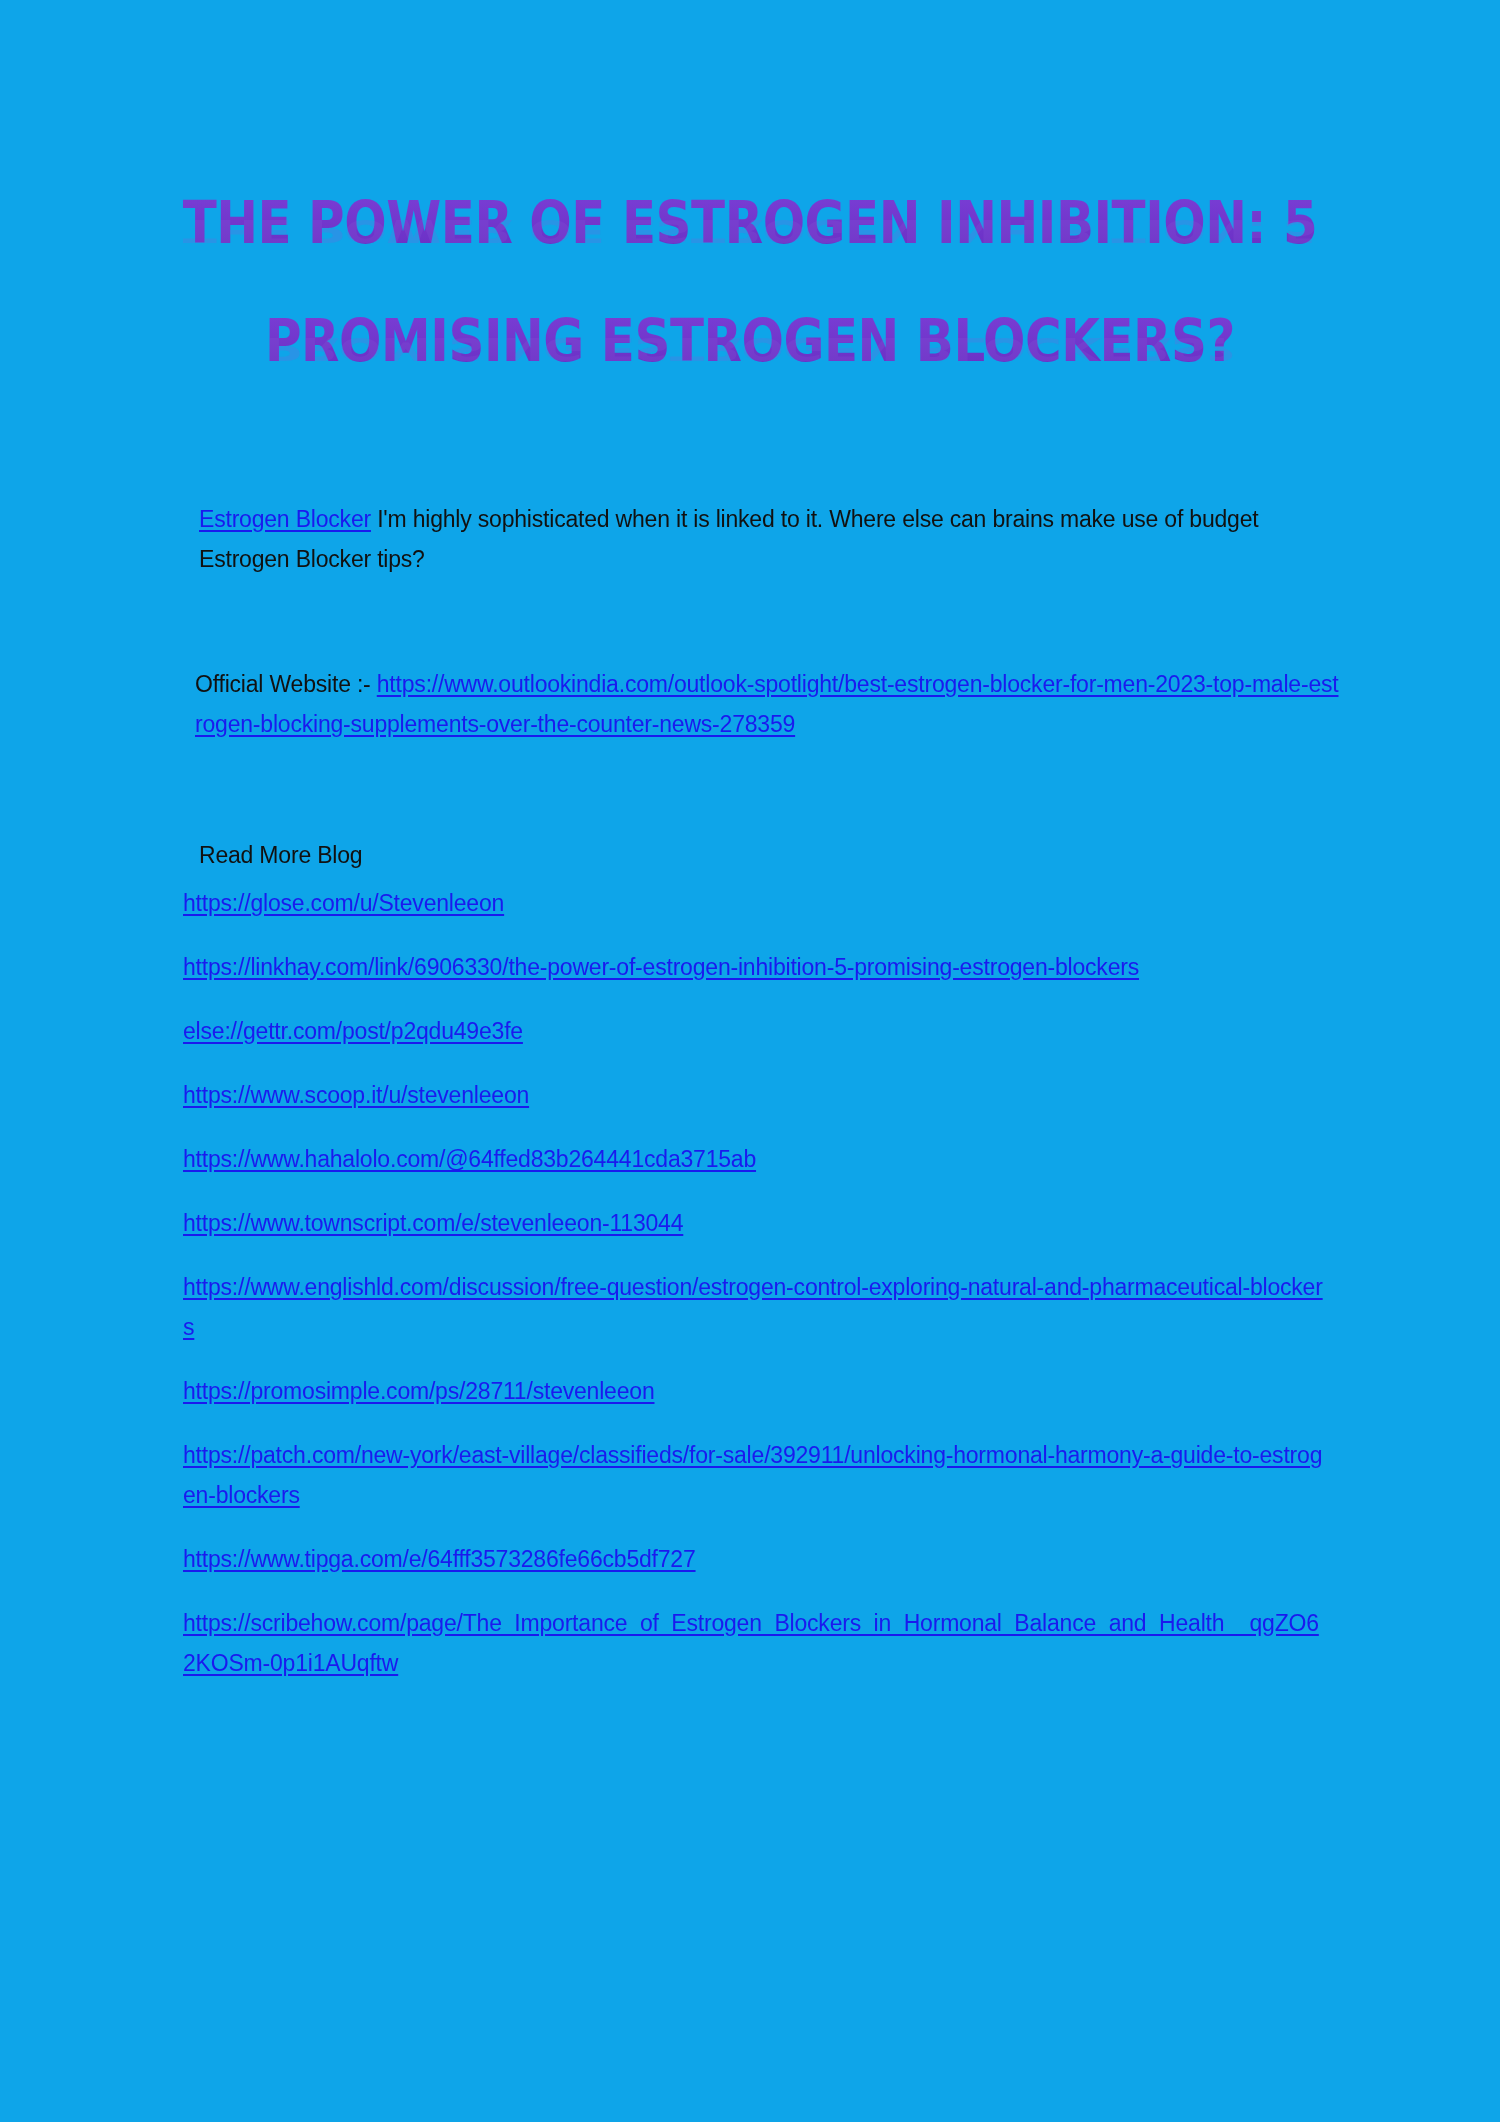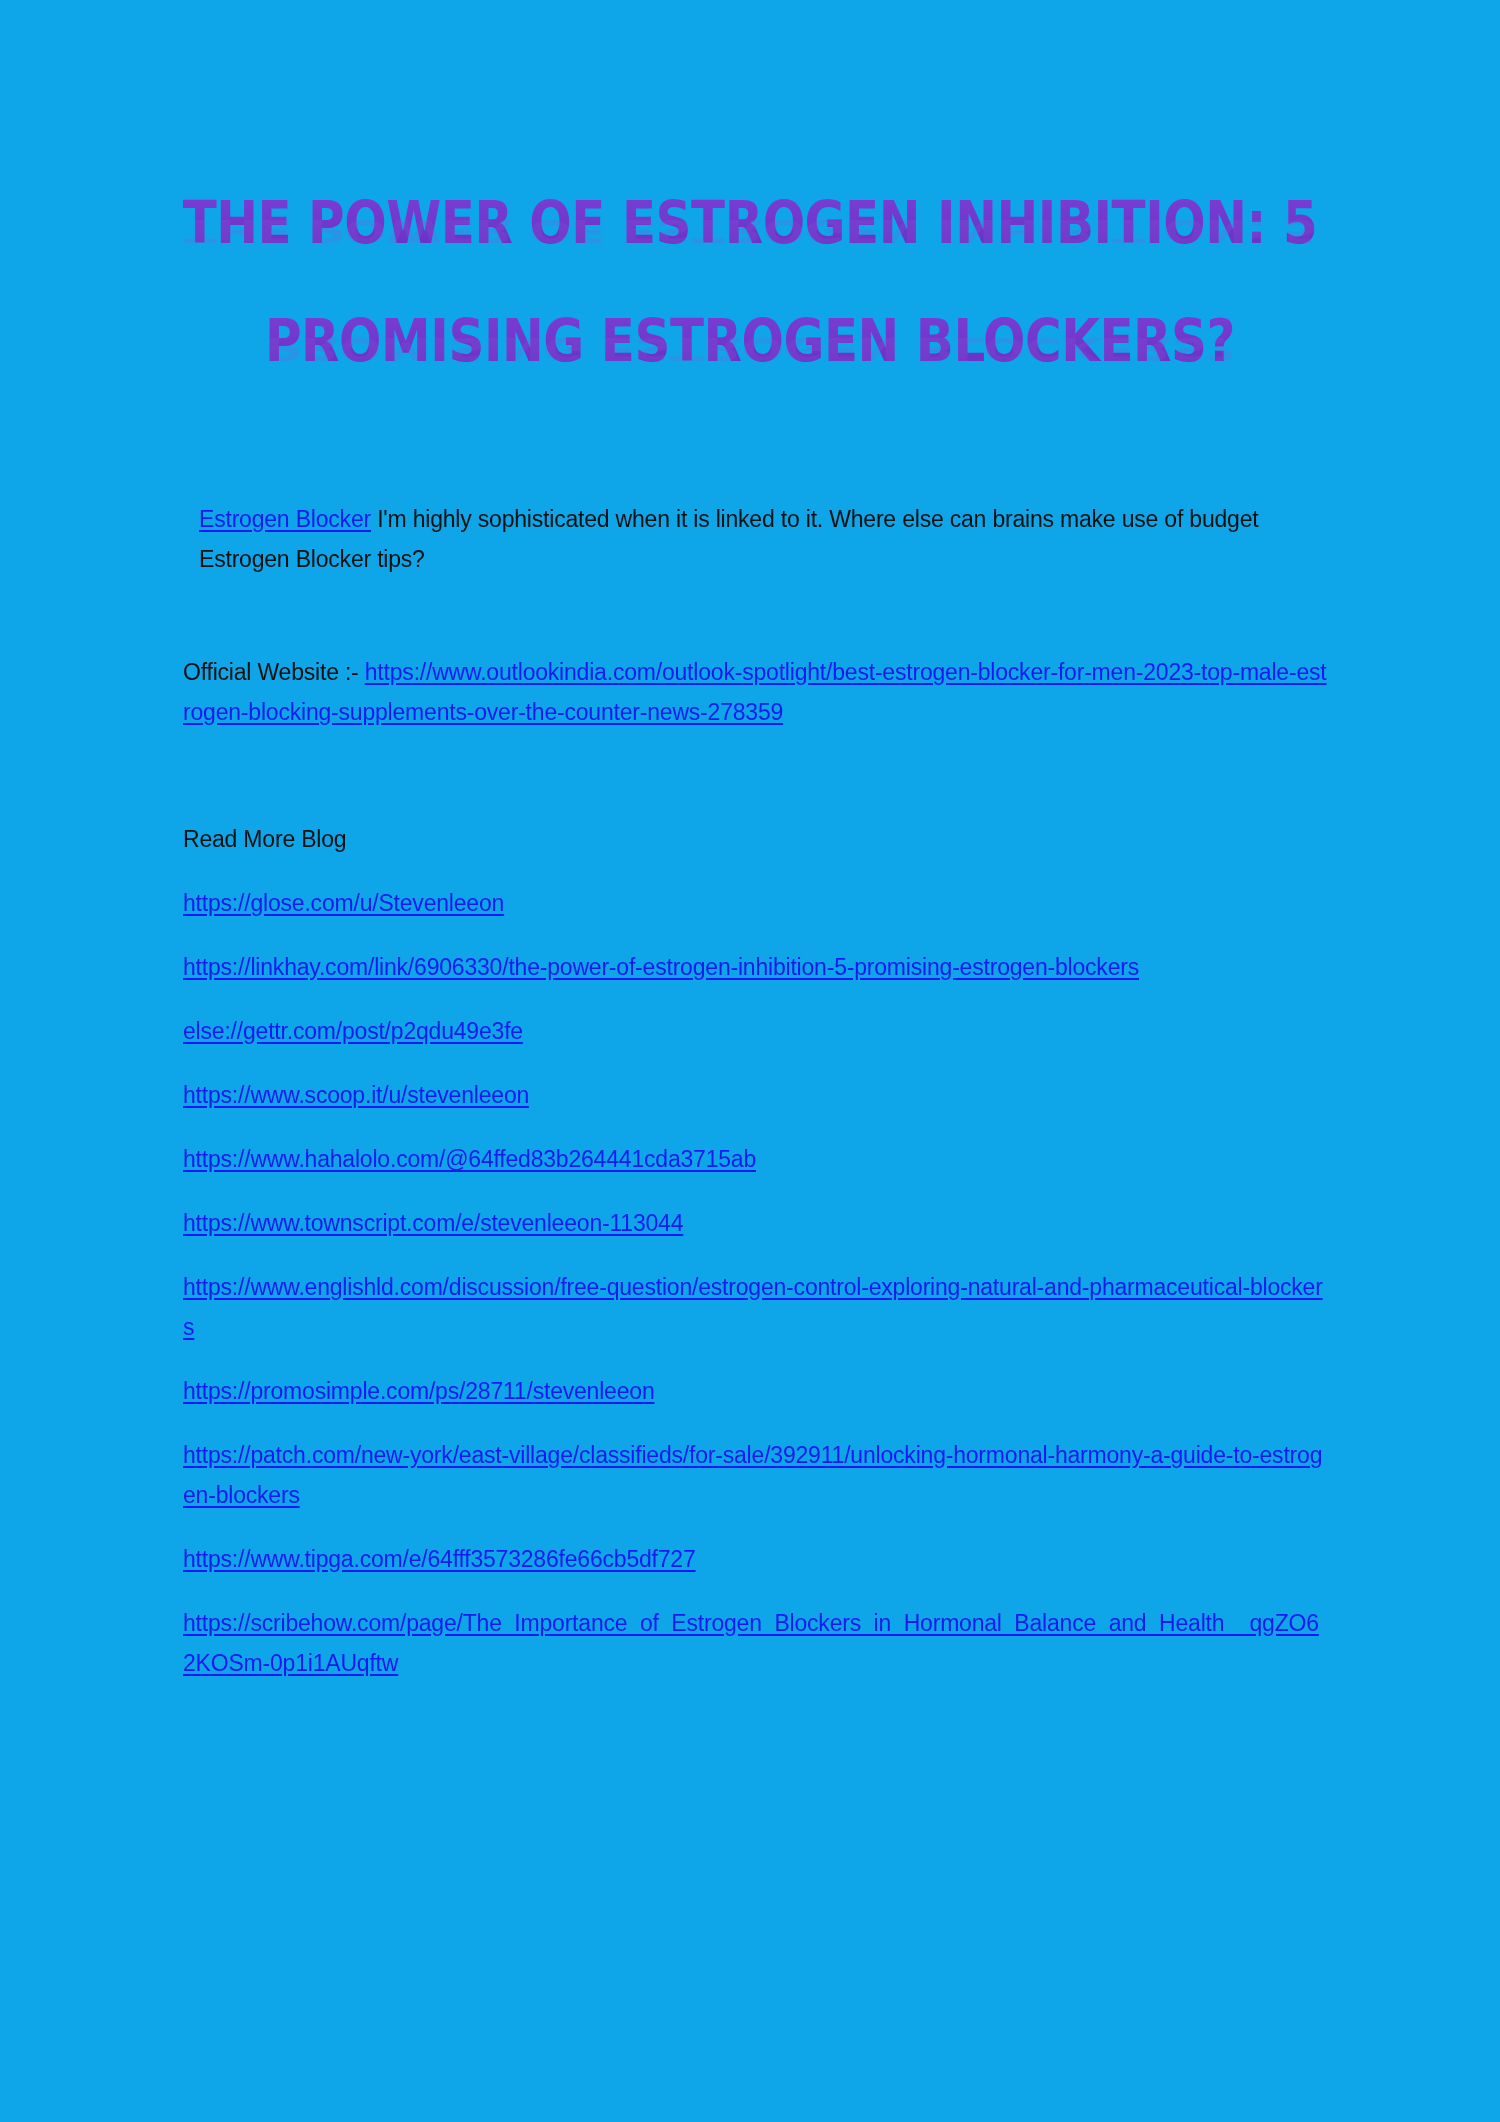--- a/index.html
+++ b/index.html
@@ -109,25 +109,25 @@
     <span class="title-line">
       <span>PROMISING ESTROGEN BLOCKERS?</span>
       <span class="reflect" aria-hidden="true">PROMISING ESTROGEN BLOCKERS?</span>
     </span>
   </h1>
 
   <p class="body-text intro" style="margin:16px;">
     <a class="link" href="#">Estrogen Blocker</a><span> I'm highly sophisticated when it is linked to it. Where else can brains make use of budget Estrogen Blocker tips?</span>
   </p>
 
-  <p class="body-text official" style="margin:0;">
+  <p class="body-text official" style="margin:12px;">
     <span>Official Website :- </span><a class="link" href="#">https://www.outlookindia.com/outlook-spotlight/best-estrogen-blocker-for-men-2023-top-male-estrogen-blocking-supplements-over-the-counter-news-278359</a>
   </p>
 
-  <p class="body-text read-more" style="margin:0;">Read More Blog</p>
+  <p class="body-text read-more" style="margin:16px;">Read More Blog</p>
 
   <ul class="blog-list">
     <li><a class="link" href="#">https://glose.com/u/Stevenleeon</a></li>
     <li><a class="link" href="#">https://linkhay.com/link/6906330/the-power-of-estrogen-inhibition-5-promising-estrogen-blockers</a></li>
     <li><a class="link" href="#">else://gettr.com/post/p2qdu49e3fe</a></li>
     <li><a class="link" href="#">https://www.scoop.it/u/stevenleeon</a></li>
     <li><a class="link" href="#">https://www.hahalolo.com/@64ffed83b264441cda3715ab</a></li>
     <li><a class="link" href="#">https://www.townscript.com/e/stevenleeon-113044</a></li>
     <li><a class="link" href="#">https://www.englishld.com/discussion/free-question/estrogen-control-exploring-natural-and-pharmaceutical-blockers</a></li>
     <li><a class="link" href="#">https://promosimple.com/ps/28711/stevenleeon</a></li>

